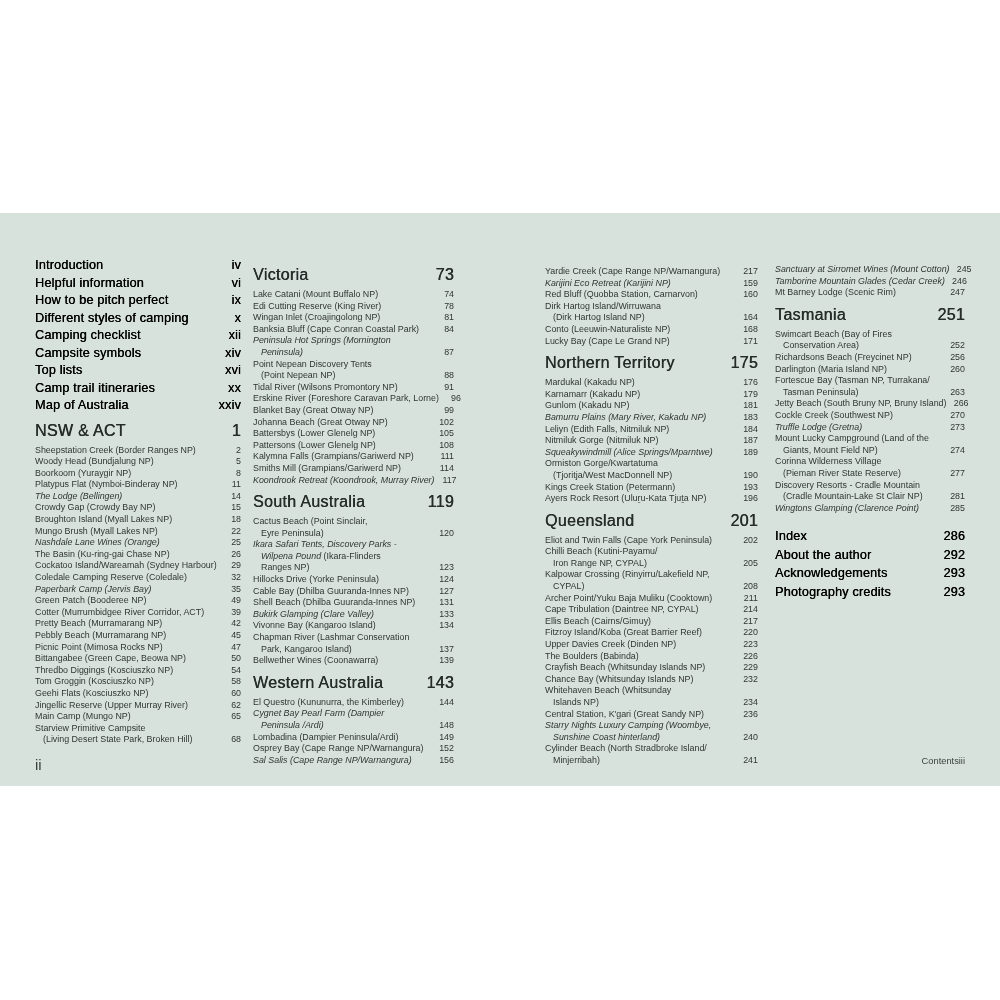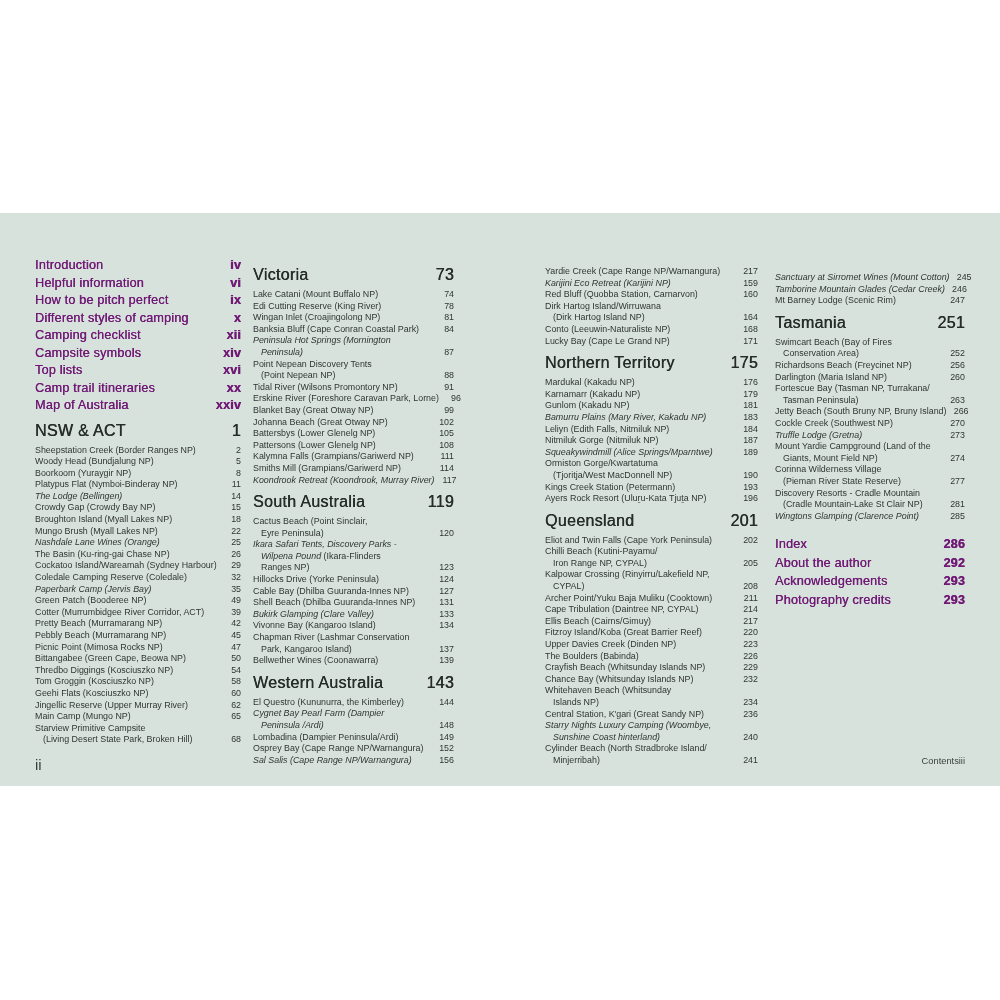--- a/index.html
+++ b/index.html
@@ -7,30 +7,30 @@
     width:1000px;height:1000px;position:relative;overflow:hidden;
     background:#ffffff;color:#2f3633;
     font-family:"Liberation Sans", sans-serif;
     -webkit-font-smoothing:antialiased;
   }
   .panel{position:absolute;left:0;top:213px;width:1000px;height:573px;background:#d8e2dd;}
   .col{position:absolute;}
   .col1{left:35px;top:257px;width:206px;}
   .col2{left:253px;top:254px;width:201px;}
   .col3{left:545px;top:254px;width:213px;}
-  .col4{left:775px;top:260px;width:190px;}
+  .col4{left:775px;top:252px;width:190px;}
 
   
   .mlist{}
   .mlist.back{margin-top:13px;}
   .mrow{display:flex;justify-content:center;align-items:baseline;
-        font-size:12.6px;line-height:17.5px;letter-spacing:.2px;color:#701a75;
+        font-size:12.6px;line-height:17.5px;letter-spacing:.2px;color:#000000;
         text-shadow:.35px 0 0 currentColor;white-space:nowrap;}
   .mlist.back .mrow{line-height:18.5px;}
-  .mnum{margin-left:auto;text-align:right;font-weight:bold;}
+  .mnum{margin-left:auto;text-align:right;}
 
   
   .section{margin-top:7px;}
   .col > .section:first-child,.section.cont{margin-top:12px;}
   .sec-head{display:flex;justify-content:space-between;align-items:baseline;
             font-size:16px;line-height:18px;margin-bottom:5px;letter-spacing:.3px;
             color:#262d2a;text-shadow:.35px 0 0 currentColor;white-space:nowrap;}
   .sec-num{margin-left:auto;text-align:right;}
 
   
@@ -600,21 +600,21 @@
         </div>
         <div class="row">
           <span class="txt"><span>Cockle Creek (Southwest NP)</span></span>
           <span class="num">270</span>
         </div>
         <div class="row">
           <span class="txt"><span class="it">Truffle Lodge (Gretna)</span></span>
           <span class="num">273</span>
         </div>
         <div class="row">
-          <span class="txt"><span>Mount Yardie Campground (Land of the</span></span>
+          <span class="txt"><span>Mount Lucky Campground (Land of the</span></span>
           <span class="num"></span>
         </div>
         <div class="row">
           <span class="txt ind"><span>Giants, Mount Field NP)</span></span>
           <span class="num">274</span>
         </div>
         <div class="row">
           <span class="txt"><span>Corinna Wilderness Village</span></span>
           <span class="num"></span>
         </div>

